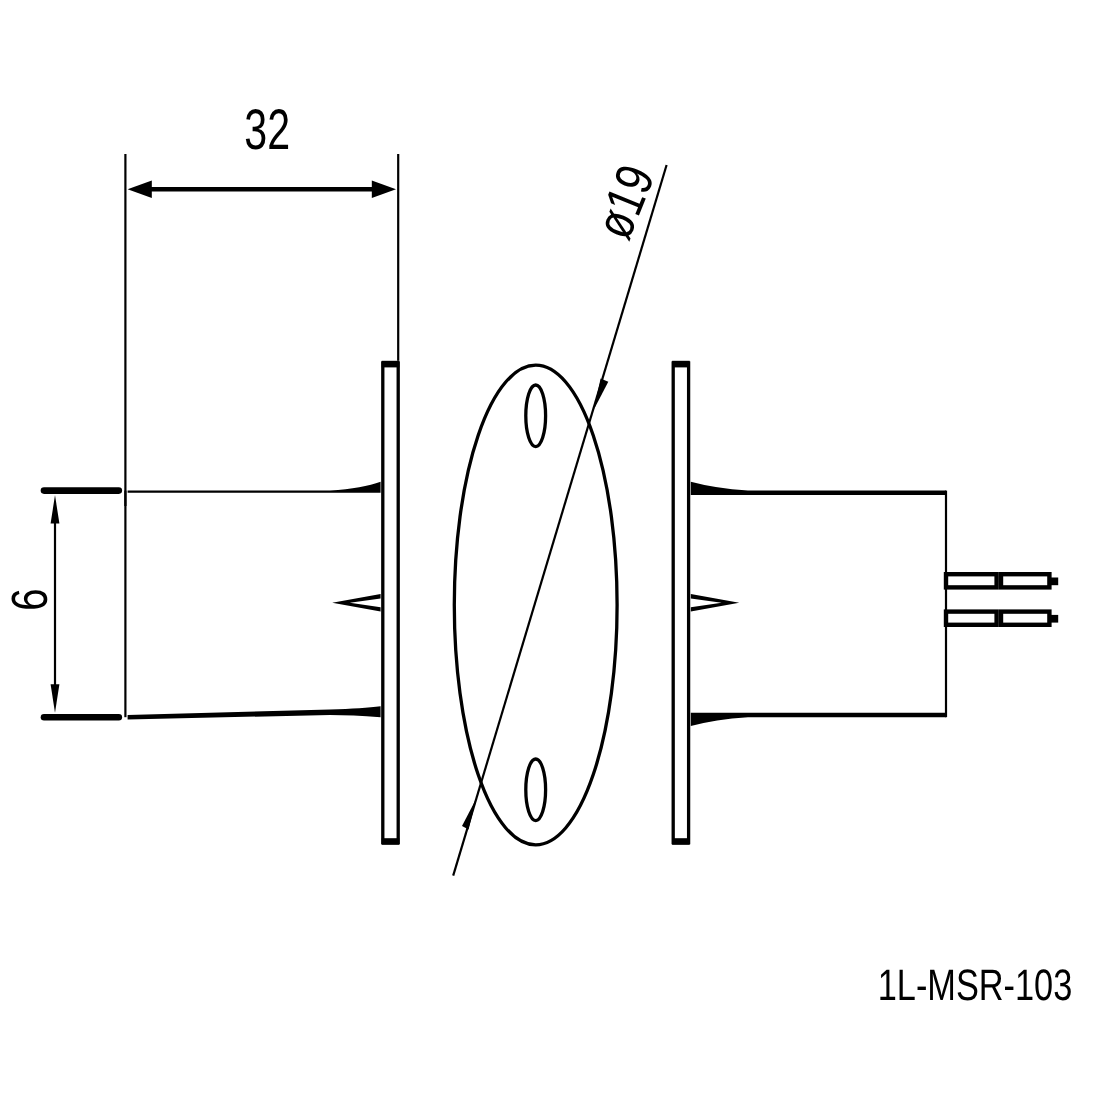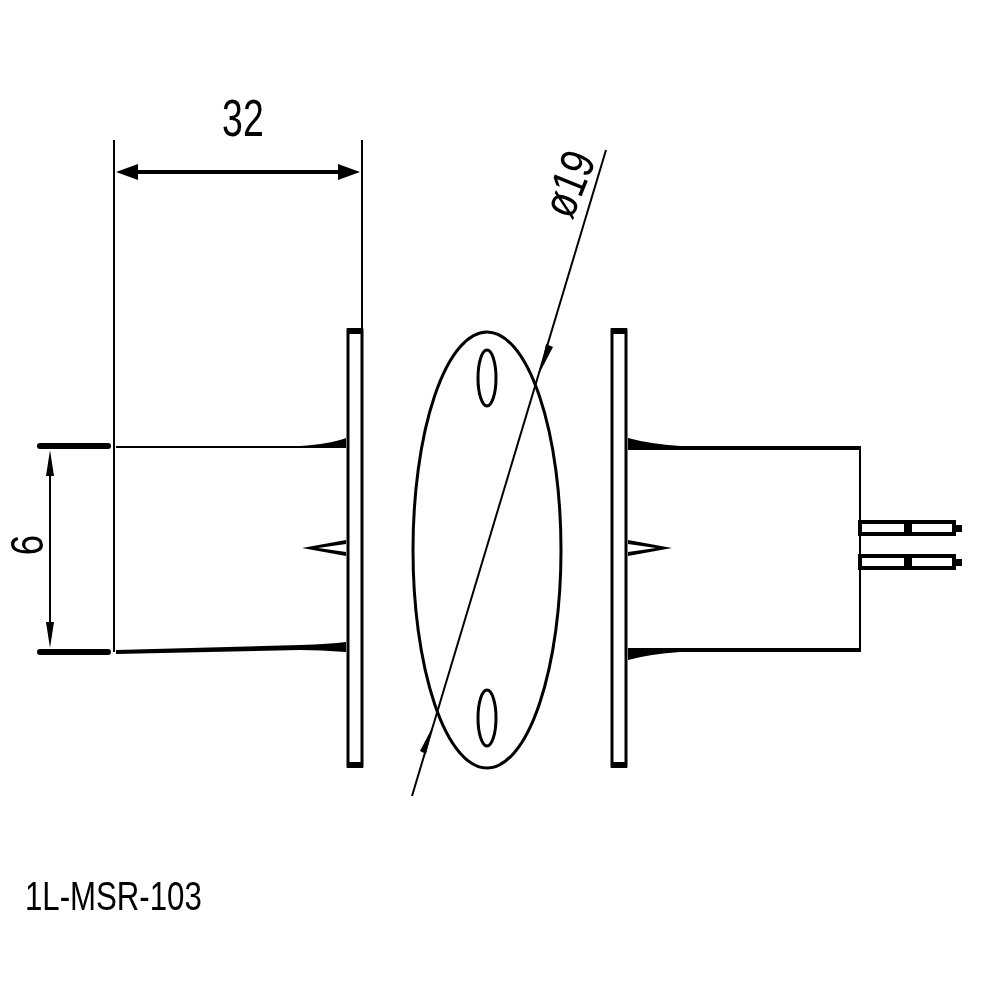--- a/index.html
+++ b/index.html
@@ -11,21 +11,21 @@
       color: #000;
       line-height: 1;
       white-space: nowrap;
       transform-origin: center center;
     }
     .dim-32 { left: 214px; top: 92px; font-size: 52px; transform: scaleX(0.72); }
     .dim-9 { left: 14px; top: 522px; font-size: 46px; transform: rotate(90deg) scaleX(0.8); }
     .dim-19 { left: 528px; top: 160px; font-size: 48px; transform: rotate(-68deg) scaleX(0.8); }
     .caption {
       position: absolute; left: 0; width: 1000px; top: 874px;
-      text-align: left;
+      text-align: right;
       font-family: "Liberation Sans", "DejaVu Sans", sans-serif;
       font-size: 40px; color: #000;
     }
     .caption span { display: inline-block; transform: scaleX(0.78); }
   </style>
 </head>
 <body>
 
 <div class="canvas">
   <svg width="1000" height="1000" viewBox="0 0 1000 1000" xmlns="http://www.w3.org/2000/svg">

